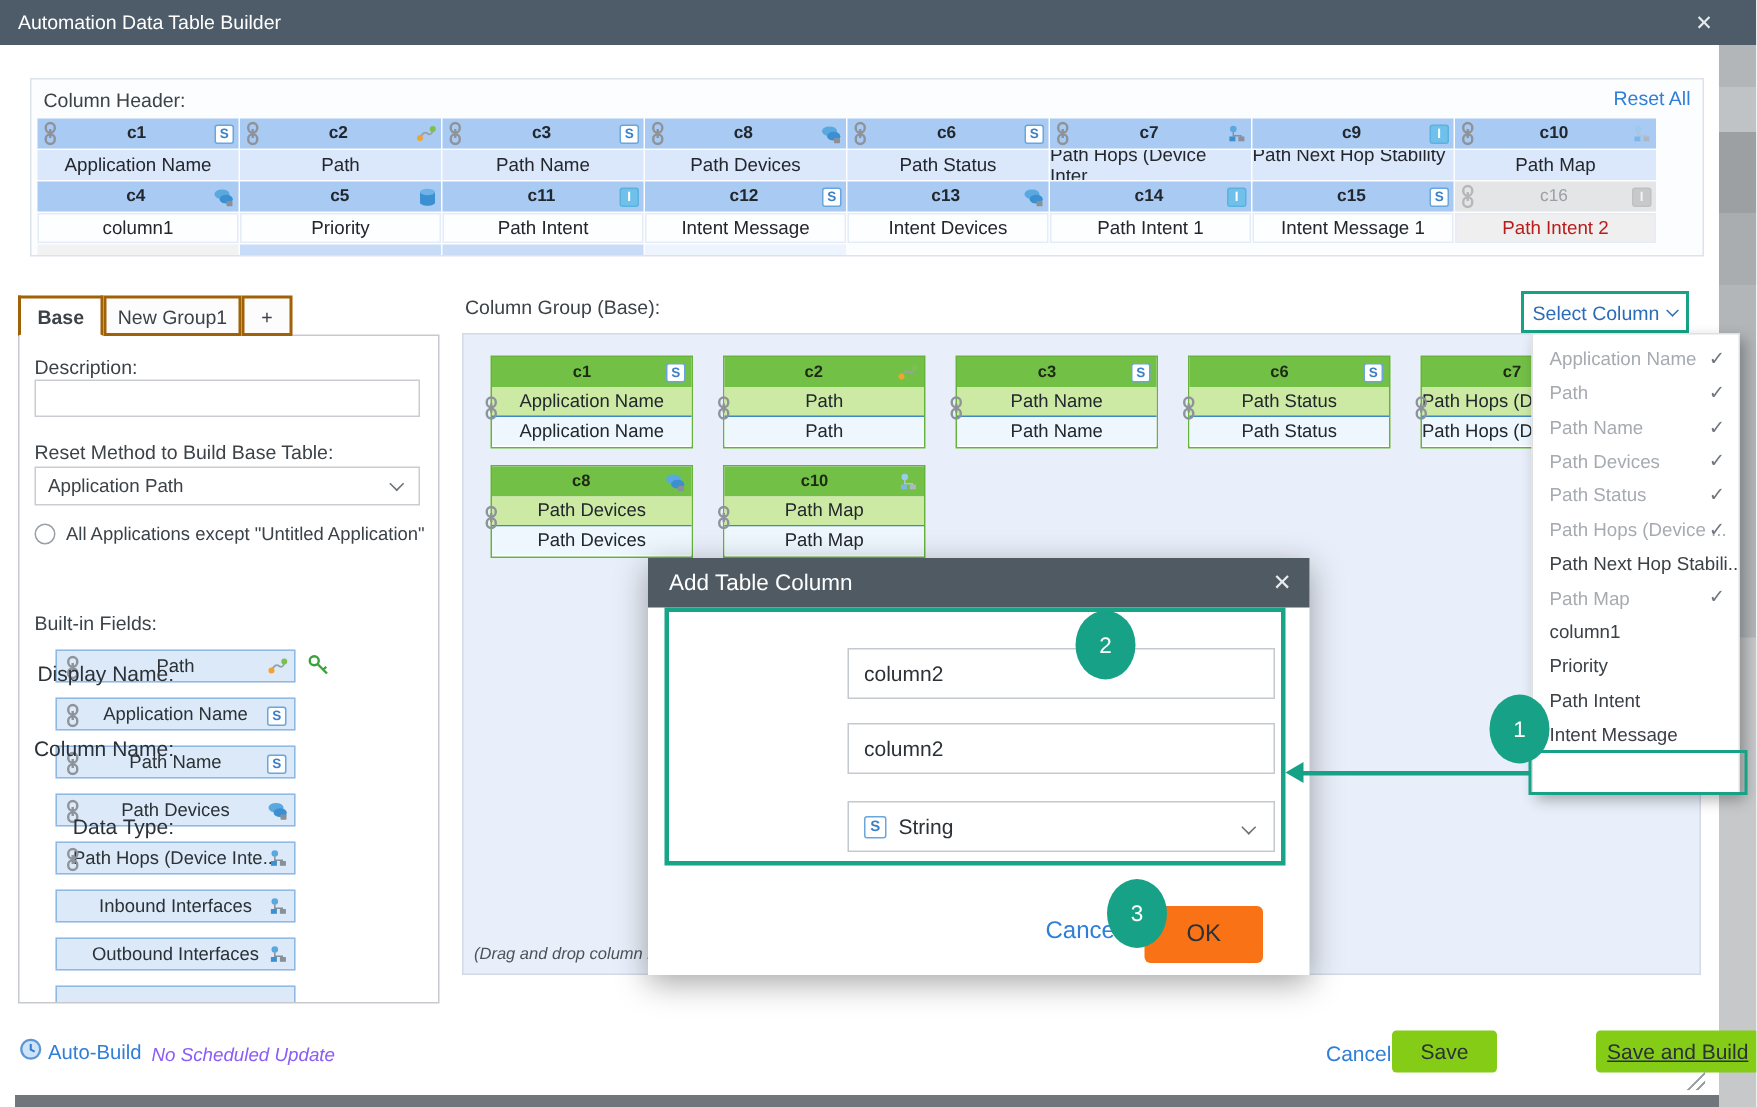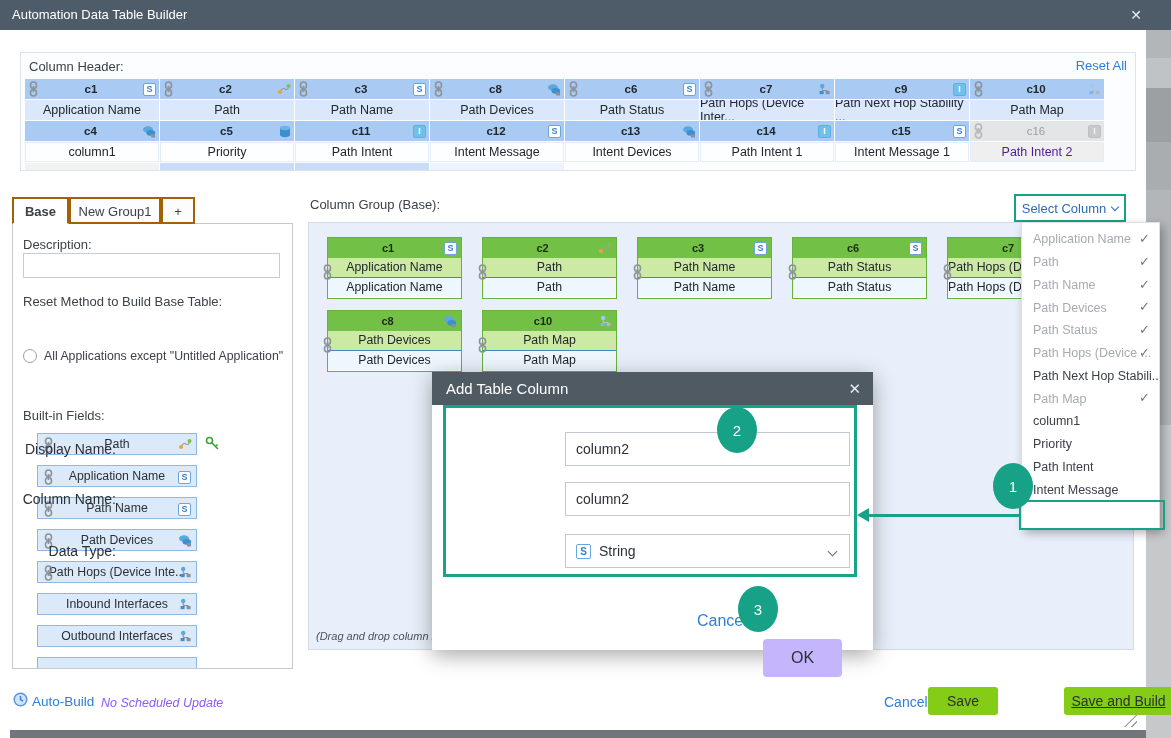--- a/index.html
+++ b/index.html
@@ -24,21 +24,21 @@
   .reset-all { position:absolute; right:8px; top:5px; color:#2f7ed8; font-size:13px; cursor:pointer; }
   .htable { position:absolute; left:4px; top:26px; }
   .hrow { display:flex; margin-bottom:1px; }
   .hcell { width:134px; height:20px; margin-right:1px; display:flex; align-items:center; overflow:hidden; }
   .hid { background:#a9caf2; padding:0 3px; }
   .hid .cid-label { flex:1; text-align:center; font-size:11.5px; font-weight:bold; color:#22272d; }
   .hname { background:#dbe7fa; justify-content:center; font-size:12.5px; color:#22272d; }
   .hname.g2 { background:#fdfeff; border:1px solid #e4ecf8; }
   .hid.disabled { background:#e3e5e7; }
   .hid.disabled .cid-label { color:#9aa0a6; font-weight:normal; }
-  .hname.disabled { background:#efefef; color:#4c1d95; }
+  .hname.disabled { background:#efefef; color:#b91c1c; }
   .hid.disabled .icw svg, .hid.disabled .tic { filter:grayscale(1) opacity(.55); }
   .chain-spacer { width:11px; }
   .prow { display:flex; }
   .pcell { width:134px; height:7px; margin-right:1px; }
   
   .icw { display:inline-flex; align-items:center; justify-content:center; }
   .tic { display:inline-flex; align-items:center; justify-content:center; width:13px; height:13px; font-size:9px; font-weight:bold; border-radius:2px; flex:none; }
   .tic-s { border:1px solid #6aa6dc; background:#fff; color:#3c80c8; }
   .tic-i { background:#6fc0ea; color:#fff; border:1px solid #5db1de; }
   
@@ -87,21 +87,21 @@
   .modal-hdr { height:33px; background:#4f5a63; color:#fff; font-size:15px; line-height:33px; padding-left:14px; position:relative; }
   .modal-hdr .close-x { position:absolute; right:12px; top:0; color:#e8ecef; font-size:15px; cursor:pointer; }
   .teal-form-box { position:absolute; left:11px; top:33px; width:414px; height:172px; border:3px solid #17a487; pointer-events:none; z-index:4; }
   .m-row { position:absolute; left:0; height:34px; }
   .m-label { position:absolute; right:316px; top:0; width:140px; text-align:right; line-height:34px; font-size:14px; color:#2b3136; white-space:nowrap; }
   .m-input { position:absolute; left:133px; top:0; width:285px; height:34px; border:1px solid #c4c9cf; font:14px "Liberation Sans",sans-serif; color:#2b3136; padding-left:10px; background:#fff; }
   .m-select { position:absolute; left:133px; top:0; width:285px; height:34px; border:1px solid #c4c9cf; background:#fff; display:flex; align-items:center; padding-left:10px; font-size:14px; color:#2b3136; cursor:pointer; }
   .m-select .tic { margin-right:8px; width:15px; height:15px; font-size:10px; }
   .m-select .chev { position:absolute; right:13px; top:13px; }
   .m-cancel { position:absolute; left:265px; top:240px; color:#2f7ed8; font-size:16px; cursor:pointer; }
-  .m-ok { position:absolute; left:331px; top:232px; width:79px; height:38px; background:#c4b5fd; border:none; border-radius:4px; font:16px "Liberation Sans",sans-serif; color:#2b3136; cursor:pointer; z-index:5;margin-top:35px; }
+  .m-ok { position:absolute; left:331px; top:232px; width:79px; height:38px; background:#f97316; border:none; border-radius:4px; font:16px "Liberation Sans",sans-serif; color:#2b3136; cursor:pointer; z-index:5; }
   
   .ann { position:absolute; width:40px; height:46px; border-radius:50%; background:#17a287; color:#fff; display:flex; align-items:center; justify-content:center; font-size:15px; z-index:33; }
   .ann-1 { left:993px; top:463px; }
   .ann-2 { left:717px; top:407px; z-index:25; }
   .ann-3 { left:738px; top:586px; z-index:25; }
   .arrow-line { position:absolute; left:868px; top:514px; width:152px; height:3px; background:#17a287; z-index:34; }
   .arrow-head { position:absolute; left:857px; top:508px; width:0; height:0; border-top:7px solid transparent; border-bottom:7px solid transparent; border-right:12px solid #17a287; z-index:34; }
   
   .footer-link { position:absolute; color:#2f7ed8; cursor:pointer; }
   .auto-build { left:32px; top:694px; font-size:13.5px; }
@@ -392,20 +392,24 @@
   </div>
 
   <div class="tab tab-base active">Base</div>
   <div class="tab tab-ng1">New Group1</div>
   <div class="tab tab-plus">+</div>
 
   <div class="lpanel">
     <div class="lbl" style="left:10px;top:13px;text-align:right;">Description:</div>
     <input class="desc-input" value="" style="">
     <div class="lbl" style="left:10px;top:70px;">Reset Method to Build Base Table:</div>
+    <div class="method-select">
+      <span>Application Path</span>
+      <span class="chev"></span>
+    </div>
     <div class="radio-row" style="top:125px;">
       <span class="radio"></span>
       <span>All Applications except "Untitled Application"</span>
     </div>
     <div class="lbl" style="left:10px;top:184px;">Built-in Fields:</div>
     <div id="builtin-list">
         <div class="bfield" style="top:209px;">
           <span class="b-chain"><span class="icw">
               <svg width="11" height="16" viewBox="0 0 11 16">
                 <g fill="none" stroke="#8d9399" stroke-width="1.6">

